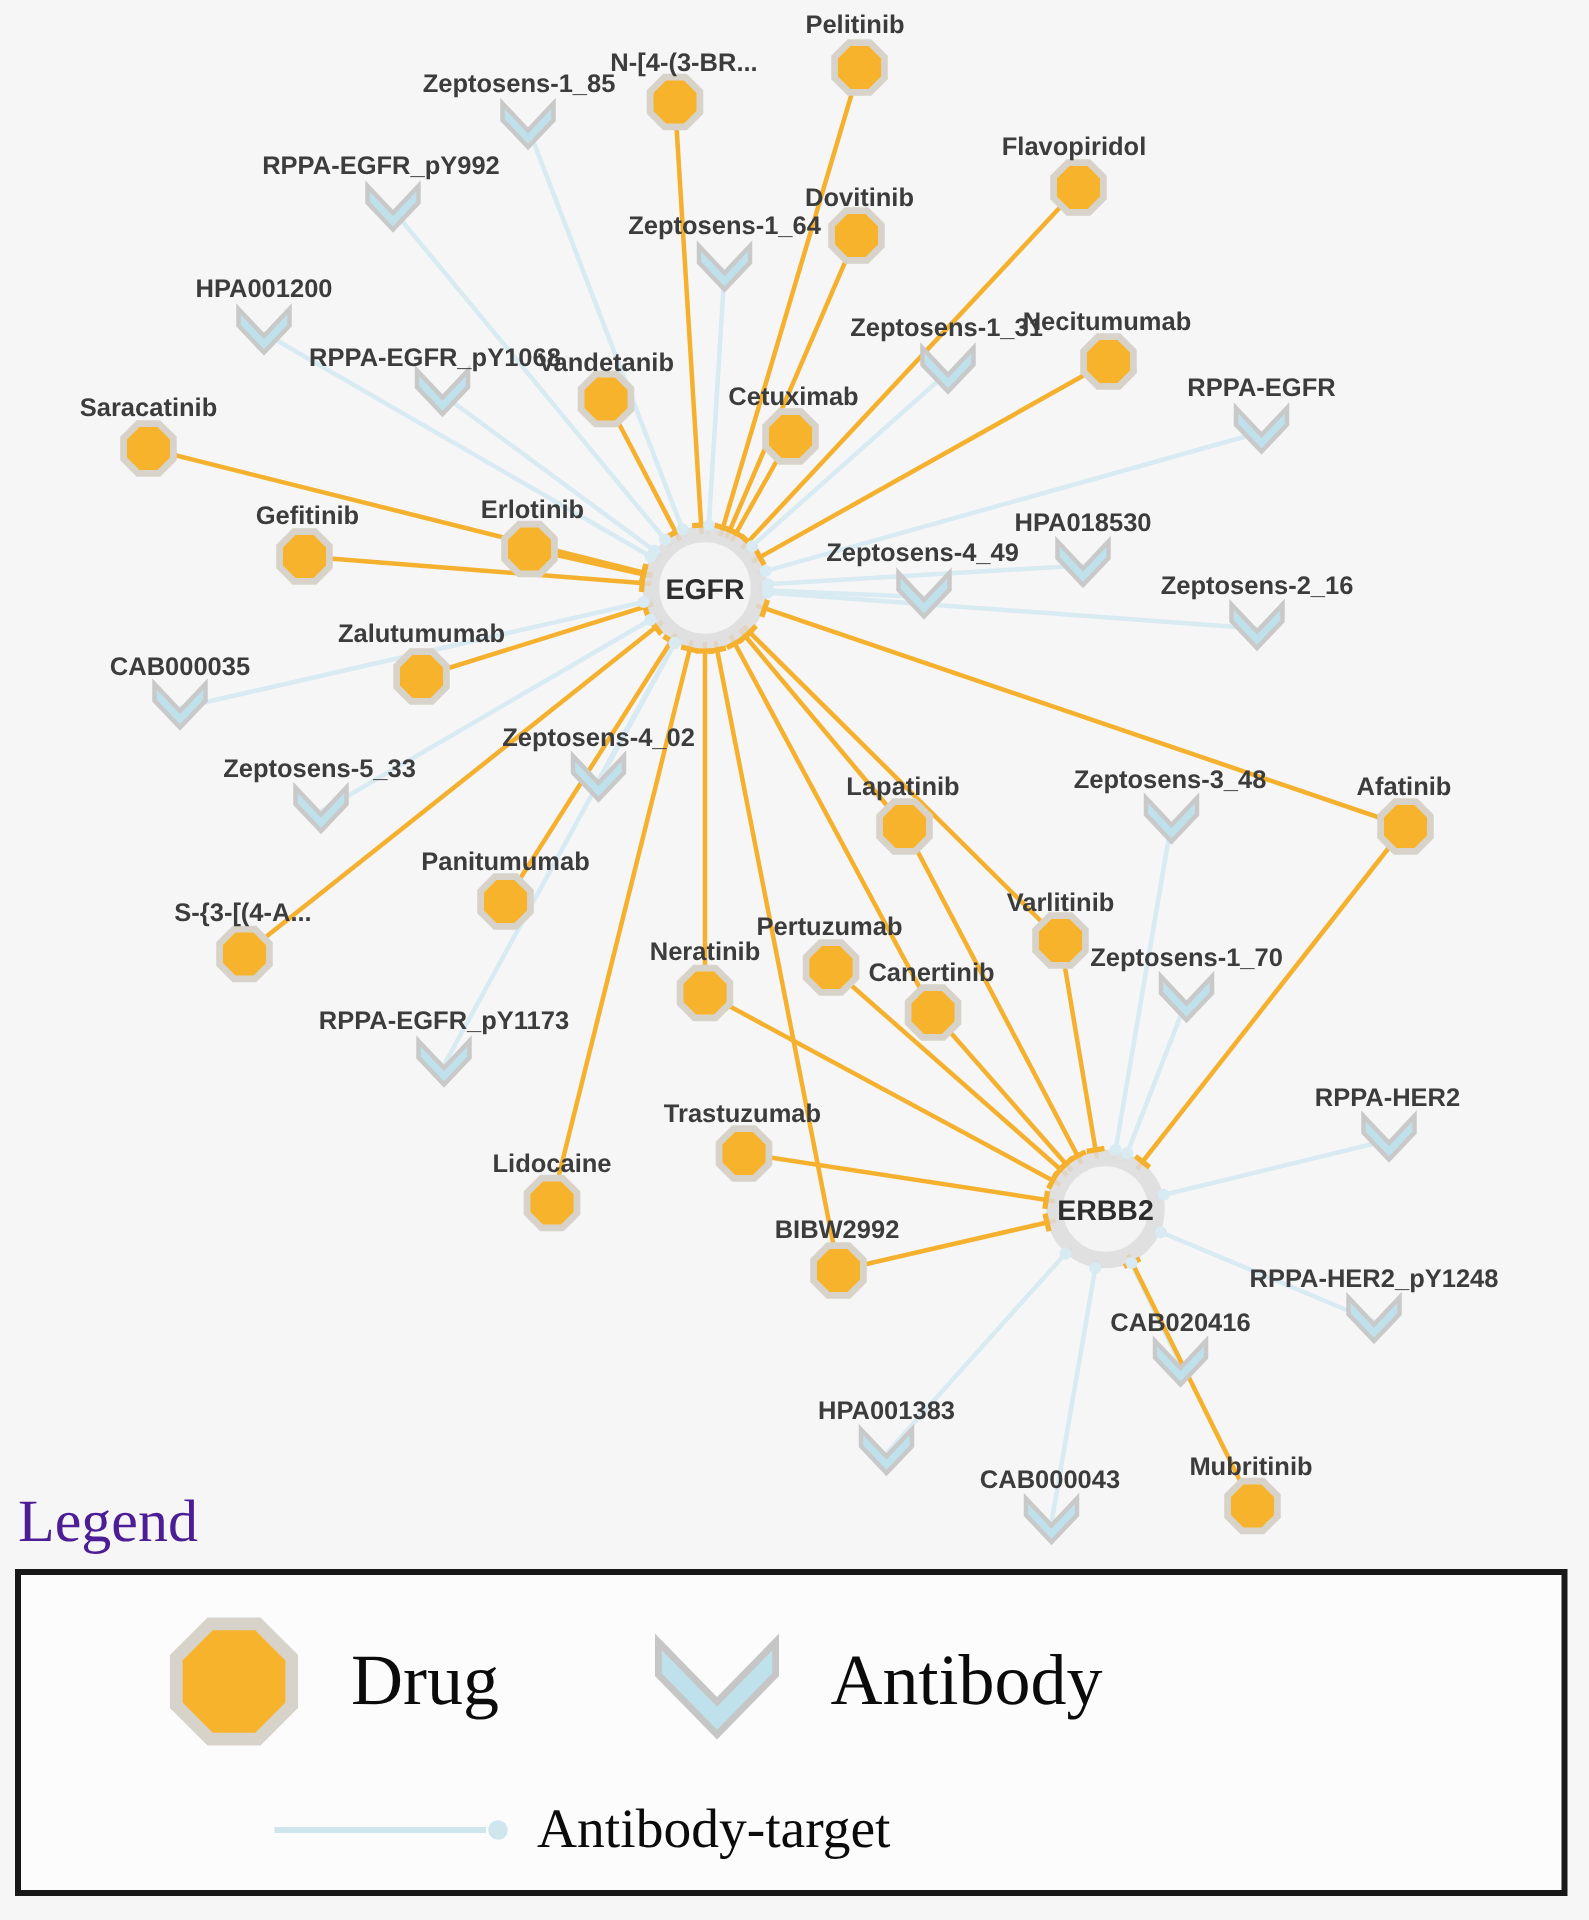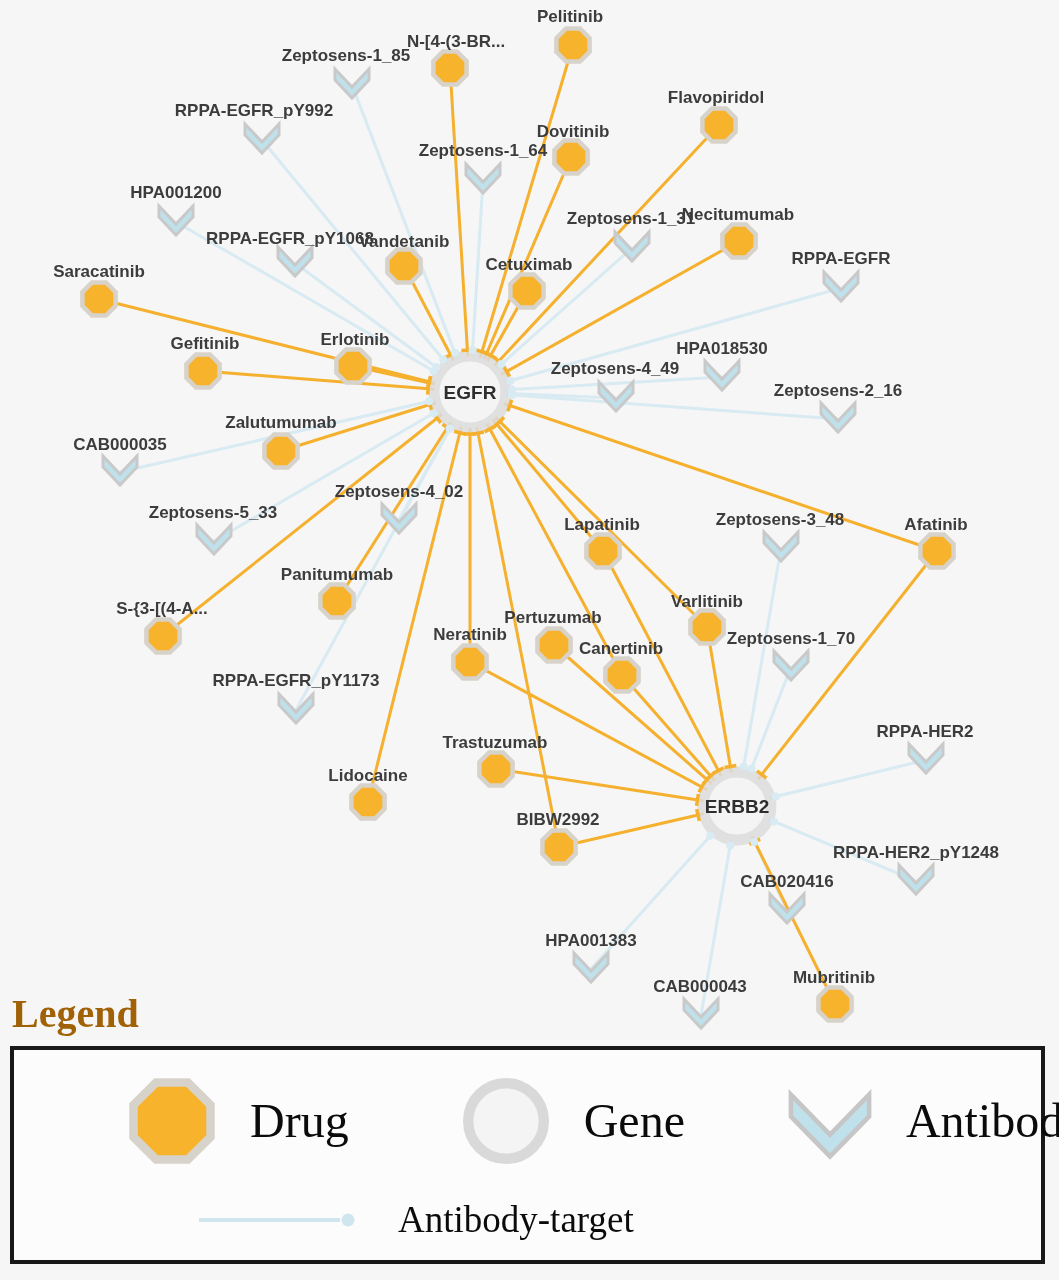--- a/index.html
+++ b/index.html
@@ -1,23 +1,23 @@
 <!DOCTYPE html>
 <html><head>
 <meta charset="utf-8">
 <style>
   html,body{margin:0;padding:0;}
   body{background:#f6f6f6;font-family:"Liberation Sans",sans-serif;}
   .stage{position:relative;width:1059px;height:1280px;background:#f6f6f6;overflow:hidden;}
   #graph{position:absolute;left:0;top:0;}
   .node-label{font-family:"Liberation Sans",sans-serif;font-weight:bold;font-size:17px;fill:#3c3c3c;}
   .gene-label{font-family:"Liberation Sans",sans-serif;font-weight:bold;font-size:19px;fill:#2e2e2e;}
-  .legend-title{position:absolute;left:12px;top:990px;font-family:"Liberation Serif",serif;font-weight:bold;font-size:40px;color:#a16207;}
+  .legend-title{position:absolute;left:12px;top:990px;font-family:"Liberation Serif",serif;font-weight:normal;font-size:40px;color:#4c1d95;}
   .legend-box{position:absolute;left:10px;top:1046px;width:1035px;height:218px;box-sizing:border-box;
-      border:4px solid #181818;background:#fcfcfc;display:flex;flex-direction:column;justify-content:space-around;padding:6px 26px;}
+      border:4px solid #181818;background:#fcfcfc;display:flex;flex-direction:column;justify-content:space-around;padding:6px 10px;}
   .legend-row{display:flex;align-items:center;}
   .legend-item{display:flex;align-items:center;}
   .li-text{font-family:"Liberation Serif",serif;font-size:48px;color:#0b0b0b;margin-left:26px;}
   .li-text-small{font-family:"Liberation Serif",serif;font-size:37px;color:#0b0b0b;margin-left:14px;}
 </style>
 </head>
 <body>
 
 <div class="stage">
   <svg id="graph" width="1059" height="1280" viewBox="0 0 1059 1280">
@@ -230,35 +230,29 @@
   <div class="legend-title">Legend</div>
 
   <div class="legend-box">
     <div class="legend-row" style="justify-content:flex-start;">
       <div class="legend-item" style="margin-left:80px;">
         <svg width="104" height="104" viewBox="0 0 110 110">
           <polygon points="95.7,71.8 71.8,95.7 38.2,95.7 14.3,71.8 14.3,38.2 38.2,14.3 71.8,14.3 95.7,38.2" fill="#F7B32B" stroke="#D7D3CB" stroke-width="9"></polygon>
         </svg>
         <span class="li-text">Drug</span>
       </div>
-      <div class="legend-item" style="margin-left:105px;">
-        <svg width="104" height="104" viewBox="0 0 110 110">
-          <circle cx="55" cy="55" r="40" fill="#F4F4F4" stroke="#D9D9D9" stroke-width="11"></circle>
-        </svg>
-        <span class="li-text">Gene</span>
-      </div>
       <div class="legend-item" style="margin-left:95px;">
         <svg width="100" height="104" viewBox="0 0 110 110">
           <path d="M 12 26 L 55 70 L 98 26 L 98 50 L 55 94 L 12 50 Z" fill="#BFE1EC" stroke="#C6C6C6" stroke-width="5"></path>
         </svg>
         <span class="li-text">Antibody</span>
       </div>
     </div>
     <div class="legend-row">
-      <div class="legend-item" style="margin-left:155px;gap:24px;">
+      <div class="legend-item" style="margin-left:155px;">
         <svg width="165" height="30" viewBox="0 0 165 30">
           <line x1="4" y1="15" x2="145" y2="15" stroke="#CFE6EF" stroke-width="4"></line>
           <circle cx="153" cy="15" r="6.5" fill="#CFE6EF"></circle>
         </svg>
         <span class="li-text-small">Antibody-target</span>
       </div>
     </div>
   </div>
 </div>
 

